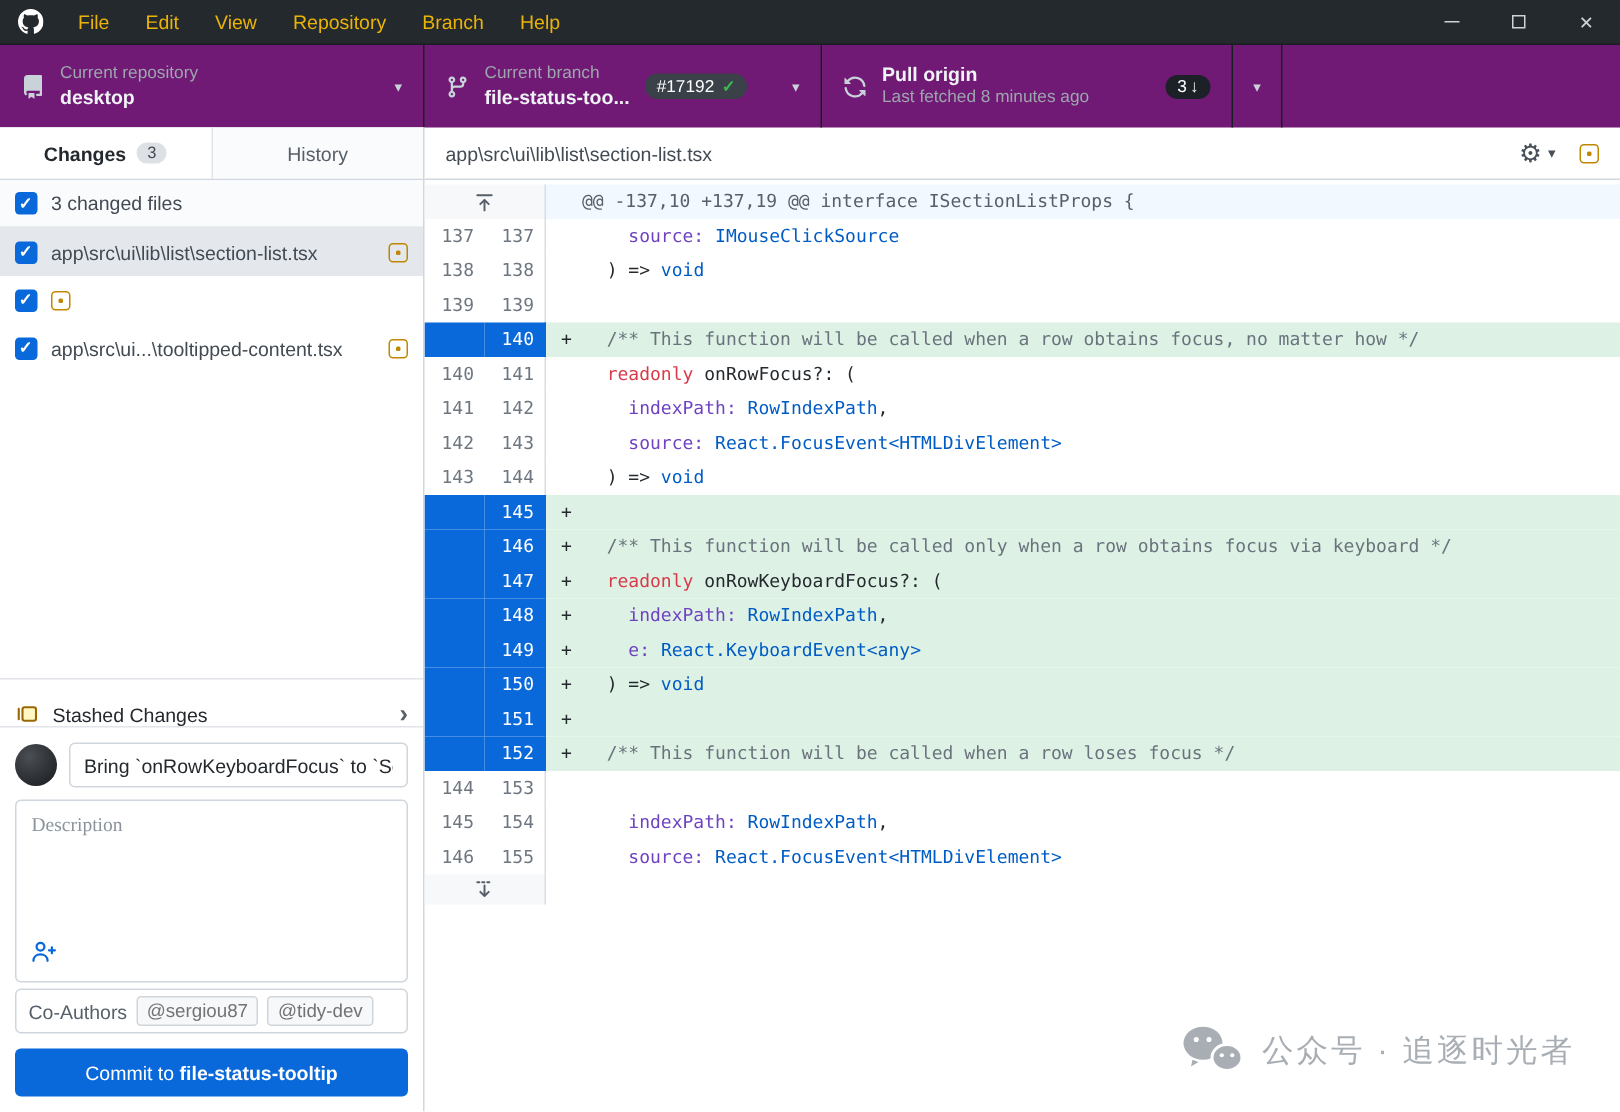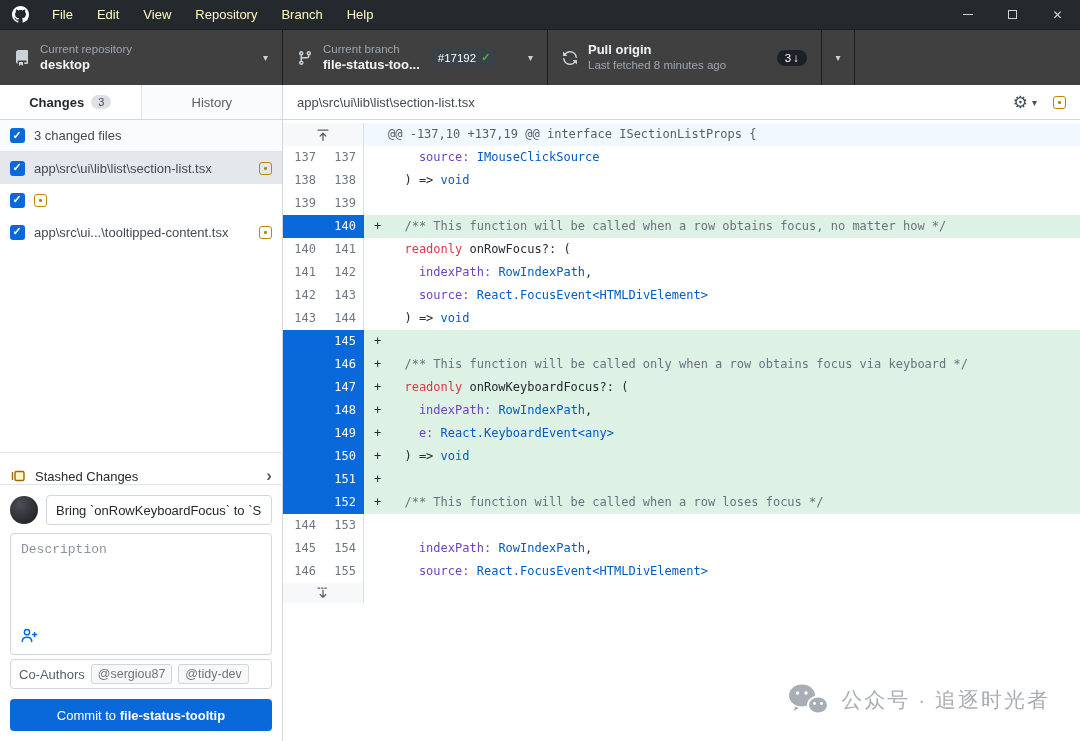--- a/index.html
+++ b/index.html
@@ -5,28 +5,28 @@
   * { margin:0; padding:0; box-sizing:border-box; }
   html,body { width:1080px; height:741px; overflow:hidden; background:#fff;
     font-family:"Liberation Sans", sans-serif; }
   .app { position:relative; width:1080px; height:741px; display:flex; flex-direction:column; }
 
   
   .titlebar { height:30px; background:#24292e; display:flex; align-items:center;
     border-bottom:1px solid #1a1e22; flex:0 0 30px; }
   .gh-logo { width:40px; display:flex; justify-content:center; align-items:center; }
   .menus { display:flex; height:100%; }
-  .menu-item { color:#fef9c3; font-size:13px; padding:0 12px; display:flex; align-items:center; cursor:default; }
+  .menu-item { color:#eab308; font-size:13px; padding:0 12px; display:flex; align-items:center; cursor:default; }
   .win-controls { margin-left:auto; display:flex; height:100%; }
   .win-btn { width:45px; height:100%; display:flex; align-items:center; justify-content:center; color:#cdd3d8; font-size:12px; }
   .min-glyph { width:10px; height:1px; background:#cdd3d8; display:block; }
   .max-glyph { width:9px; height:9px; border:1px solid #cdd3d8; display:block; }
 
   
-  .toolbar { height:55px; background:#404040; display:flex; flex:0 0 55px; }
+  .toolbar { height:55px; background:#701a75; display:flex; flex:0 0 55px; }
   .tb-section { display:flex; align-items:center; gap:10px; padding:0 14px;
     border-right:1px solid #1a1e22; background:transparent; border-top:none; border-bottom:none; border-left:none; cursor:pointer; }
   .tb-repo { width:283px; }
   .tb-branch { width:265px; }
   .tb-pull { width:274px; }
   .tb-caret-btn { width:33px; justify-content:center; padding:0; }
   .tb-text { display:flex; flex-direction:column; align-items:flex-start; line-height:1.3; }
   .tb-label { font-size:11.5px; color:#9da5ad; }
   .tb-value { font-size:13px; font-weight:700; color:#f0f3f6; white-space:nowrap; }
   .tb-spacer { flex:1; }
@@ -66,21 +66,21 @@
   .stash-row .chev { margin-left:auto; color:#57606a; font-size:17px; font-weight:700; line-height:1; }
 
   .commit-form { padding:10px; display:flex; flex-direction:column; }
   .summary-row { display:flex; align-items:center; gap:8px; }
   .avatar { width:28px; height:28px; flex:0 0 28px; border-radius:50%;
     background:radial-gradient(circle at 35% 30%, #4a4f55, #17191c); }
   .summary-input { flex:1; height:30px; border:1px solid #cfd6dd; border-radius:4px; padding:0 9px;
     font-size:13px; color:#24292e; font-family:"Liberation Sans", sans-serif; outline:none; }
   .desc-box { margin-top:8px; border:1px solid #cfd6dd; border-radius:4px; height:122px; position:relative; }
   .desc-input { width:100%; height:90px; border:none; outline:none; resize:none; padding:8px 10px;
-    font-size:13px; color:#a16207; font-family:Liberation Mono, monospace; background:transparent; }
+    font-size:13px; color:#a16207; font-family:Liberation Serif, serif; background:transparent; }
   .desc-input::placeholder { color:#8b949e; }
   .coauthor-toggle { position:absolute; left:10px; bottom:7px; cursor:pointer; }
   .coauthors-row { margin-top:4px; height:30px; border:1px solid #cfd6dd; border-radius:4px;
     display:flex; align-items:center; gap:6px; padding:0 8px; }
   .coauthors-label { font-size:13px; color:#57606a; }
   .chip { border:1px solid #d1d5da; background:#f6f8fa; border-radius:3px; padding:2px 6px;
     font-size:12.5px; color:#737373; cursor:pointer; }
   .commit-btn { margin-top:10px; height:32px; background:#0969da; color:#fff; border:none; border-radius:4px;
     font-size:13px; font-family:"Liberation Sans", sans-serif; cursor:pointer; }
   .commit-btn b { font-weight:700; }

